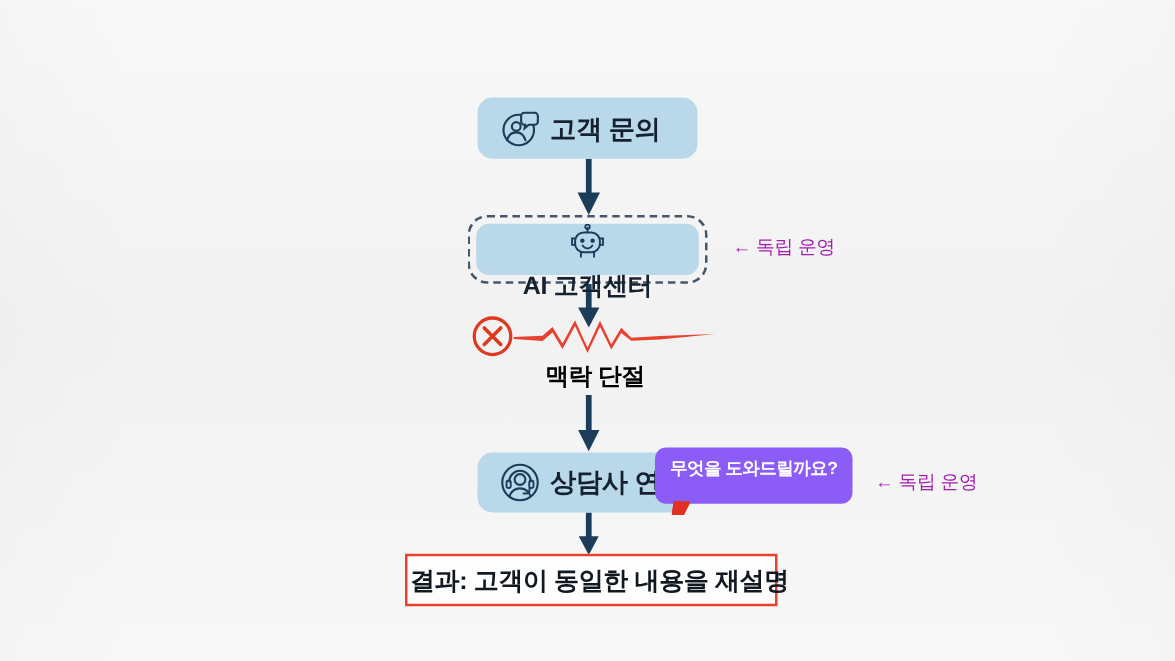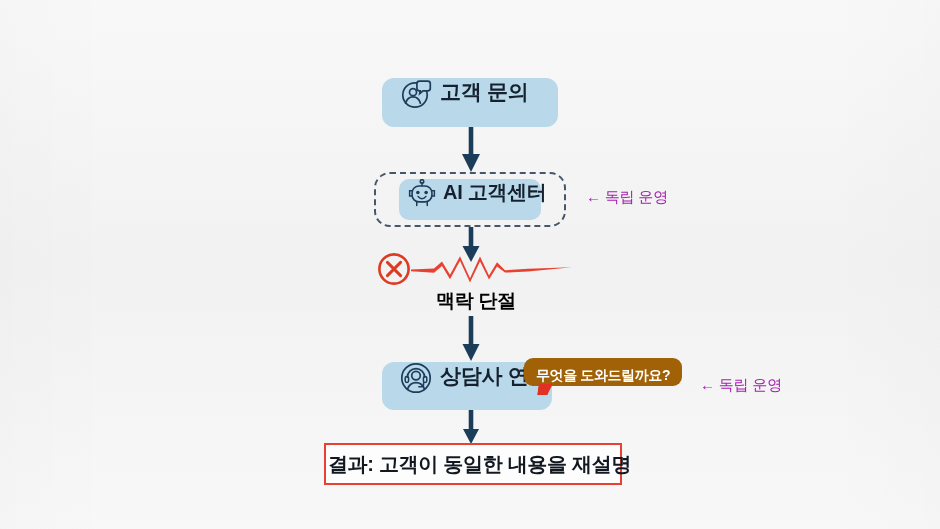--- a/index.html
+++ b/index.html
@@ -30,21 +30,21 @@
   .canvas {
     position: absolute;
     inset: 0;
     z-index: 1;
   }
 
   
   .node {
     position: absolute;
     display: flex;
-    align-items: flex-start;
+    align-items: center;
     box-sizing: border-box;
   }
 
   .box-blue {
     background: #b9d9ea;
     border-radius: 12px;
     padding: 0 18px;
     gap: 8px;
   }
 
@@ -75,25 +75,26 @@
     border-radius: 16px;
     box-sizing: border-box;
     display: flex;
     align-items: center;
     justify-content: center;
     z-index: 2;
   }
   #node-ai {
     position: relative;
     left: 0; top: 0;
-    width: 142px;
+    width: 178px;
     height: 41px;
     border-radius: 10px;
-    padding: 0 8px;
+    padding: 0 21px;
     gap: 6px;
+    flex-direction: column;
   }
   #node-ai .node-label { font-size: 20px; }
 
   
   #node-agent {
     left: 382px;
     top: 362px;
     width: 170px;
     height: 48px;
   }
@@ -154,23 +155,23 @@
     color: #000000;
     letter-spacing: -0.3px;
     z-index: 2;
   }
 
   
   #speech-bubble {
     position: absolute;
     left: 524px;
     top: 358px;
-    background: #a16207;
+    background: #8b5cf6;
     border-radius: 9px;
-    padding: 8px 12px 1px;
+    padding: 8px 12px 19px;
     z-index: 4;
   }
   #speech-bubble .bubble-text {
     font-size: 14px;
     font-weight: bold;
     color: #ffffff;
     white-space: nowrap;
     letter-spacing: -0.4px;
   }
   #speech-bubble::after {

